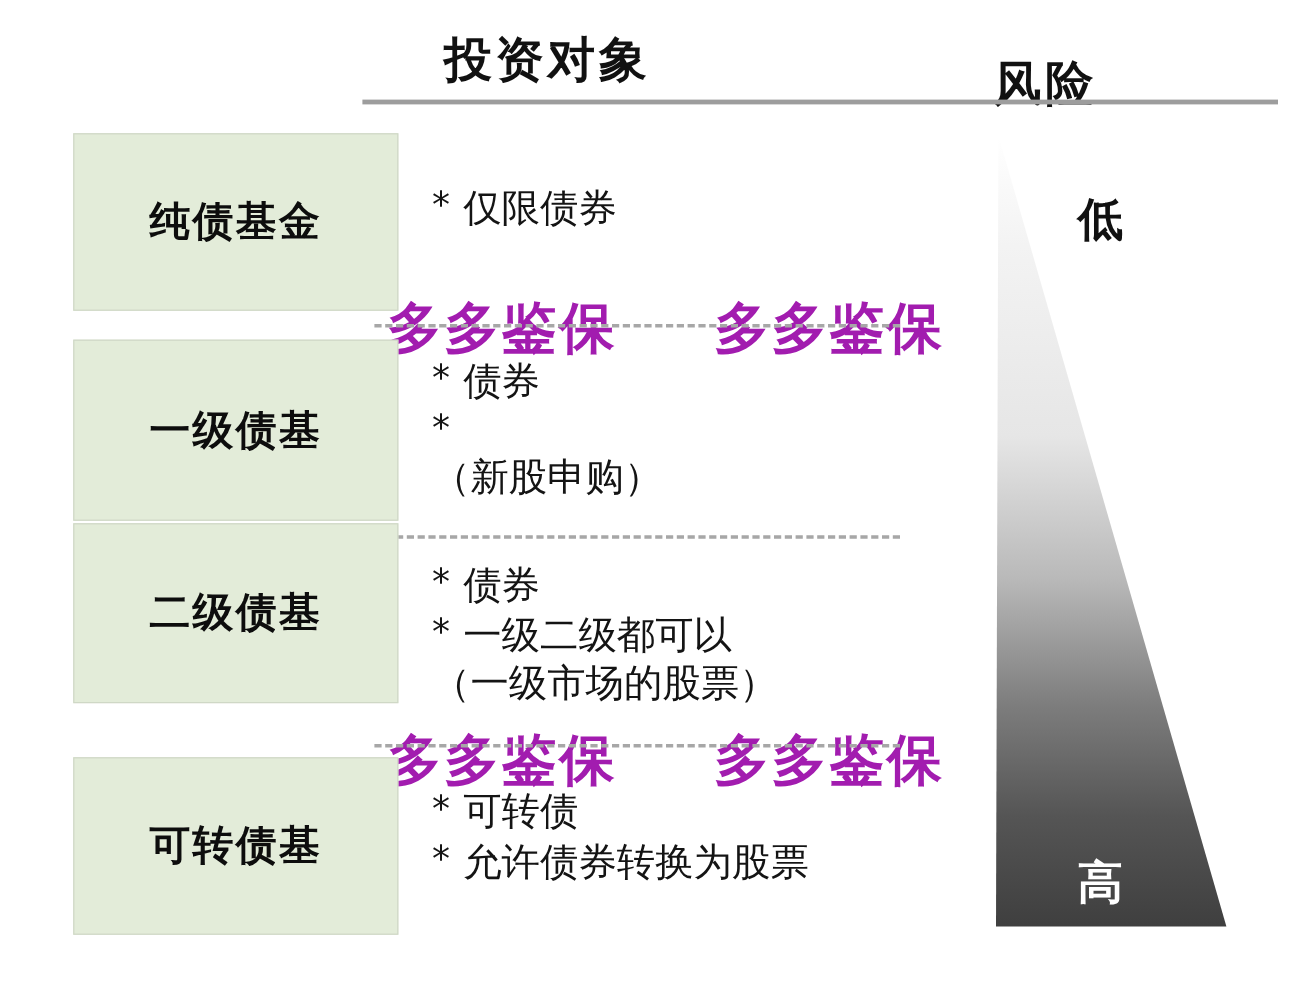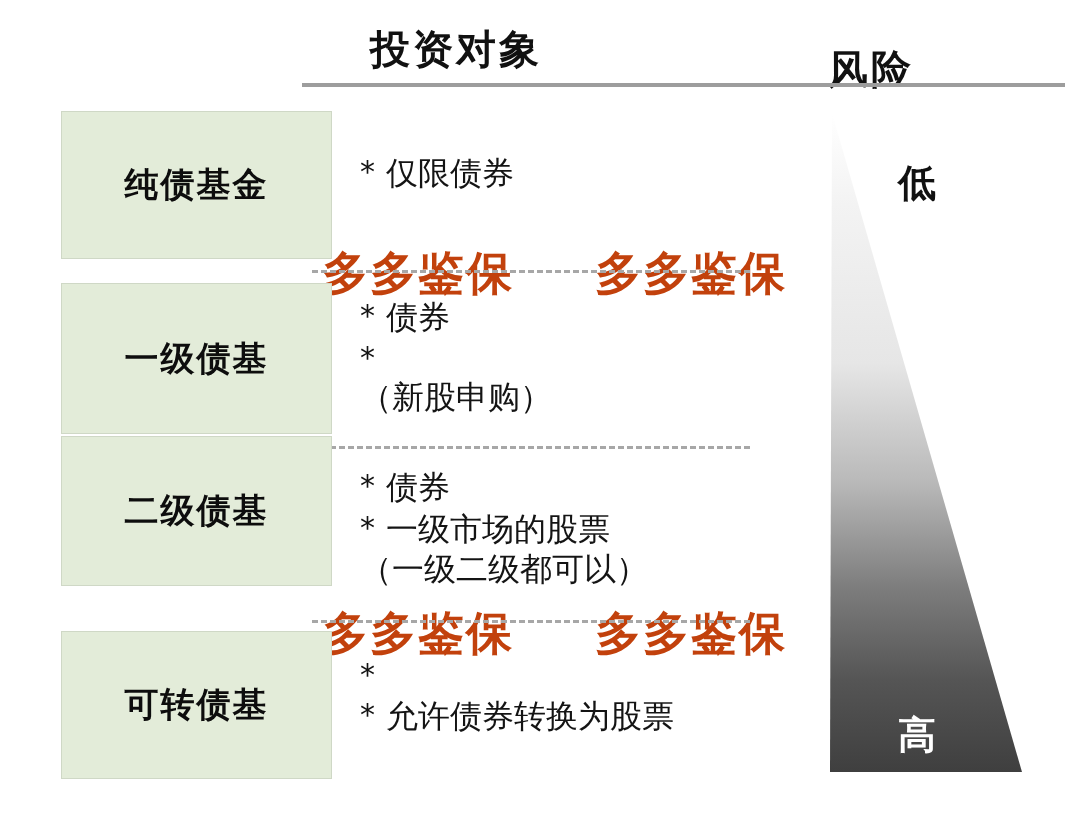--- a/index.html
+++ b/index.html
@@ -25,21 +25,21 @@
     left: 0; top: 0;
     width: 1080px; height: 821px;
     pointer-events: none;
     z-index: 1;
   }
   .wm {
     position: absolute;
     font-size: 46px;
     font-weight: 700;
     letter-spacing: 2px;
-    color: #c2410c;
+    color: #a21caf;
     white-space: nowrap;
     font-family: "DejaVu Sans", "Liberation Sans", sans-serif;
   }
 
   
   .col-head {
     position: absolute;
     font-size: 40px;
     font-weight: 700;
     letter-spacing: 3px;
@@ -203,28 +203,29 @@
     <div class="cont-line">（新股申购）</div>
   </div>
 
   <div class="content-block" id="content-2">
     <div class="bullet-line">
       <span class="bullet-mark">*</span>
       <span class="bullet-text">债券</span>
     </div>
     <div class="bullet-line">
       <span class="bullet-mark">*</span>
-      <span class="bullet-text">一级市场的股票</span>
-    </div>
-    <div class="cont-line">（一级二级都可以）</div>
+      <span class="bullet-text">一级二级都可以</span>
+    </div>
+    <div class="cont-line">（一级市场的股票）</div>
   </div>
 
   <div class="content-block" id="content-3">
     <div class="bullet-line">
       <span class="bullet-mark">*</span>
+      <span class="bullet-text">可转债</span>
     </div>
     <div class="bullet-line">
       <span class="bullet-mark">*</span>
       <span class="bullet-text">允许债券转换为股票</span>
     </div>
   </div>
 
   <div class="dash-sep" id="sep-0"></div>
   <div class="dash-sep" id="sep-1"></div>
   <div class="dash-sep" id="sep-2"></div>

